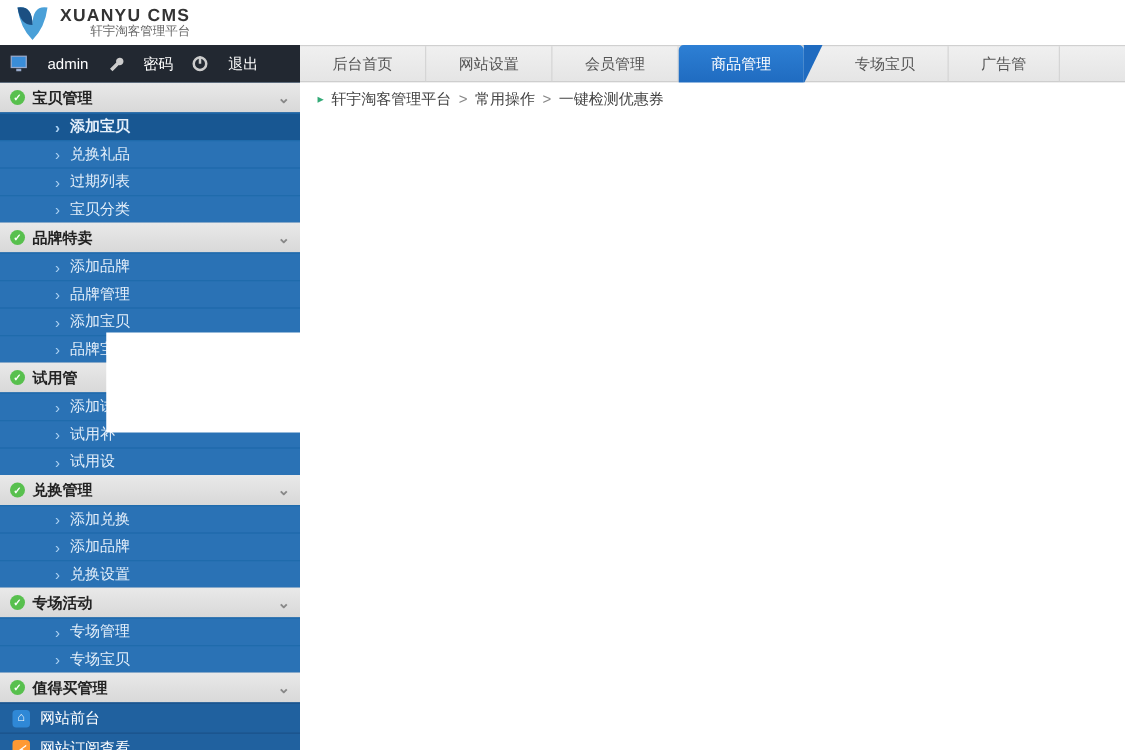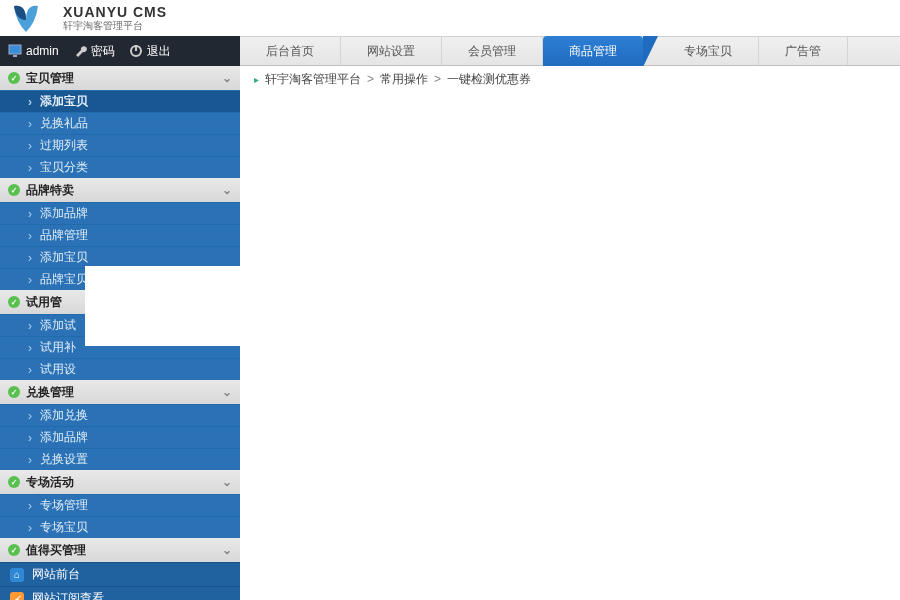--- a/index.html
+++ b/index.html
@@ -1,42 +1,42 @@
 <!DOCTYPE html>
 <html><head>
 <meta charset="utf-8">
 <style>
   * { margin: 0; padding: 0; box-sizing: border-box; }
   body { font-family: "Microsoft YaHei", Arial, sans-serif; font-size: 12px; background: #fff; width: 900px; height: 600px; overflow: hidden; position: relative; }
 
   
   .header { height: 36px; background: #fff; padding: 2px 0 0 10px; }
-  .logo-wrap { display: flex; align-items: center; gap: 21px; }
+  .logo-wrap { display: flex; align-items: center; gap: 6px; text-align: right; }
   .logo-svg { width: 32px; height: 32px; }
   .logo-text { display: flex; flex-direction: column; line-height: 1; }
   .logo-title { font-size: 14px; font-weight: bold; color: #333; letter-spacing: 1px; }
   .logo-sub { font-size: 10px; color: #666; margin-top: 2px; }
 
   
   .top-nav { height: 30px; background: linear-gradient(to bottom, #f0f0f0, #e5e5e5); border-top: 1px solid #d0d0d0; border-bottom: 1px solid #c0c0c0; display: flex; align-items: stretch; padding-left: 240px; position: relative; text-align: right; }
   .nav-tab { padding: 0 26px; display: flex; align-items: center; color: #555; cursor: pointer; font-size: 12px; border-right: 1px solid #d5d5d5; position: relative; }
   .nav-tab.active { background: linear-gradient(to bottom, #2d7fd4, #1f6bc0); color: #fff; border-top-left-radius: 4px; border-top-right-radius: 4px; border-right: none; margin-top: -1px; height: 31px; }
   .nav-tab.active::after { content: ""; position: absolute; right: -15px; top: 0; width: 0; height: 0; border-style: solid; border-width: 31px 15px 0 0; border-color: #1f6bc0 transparent transparent transparent; }
 
   
   .user-bar { position: absolute; top: 36px; left: 0; width: 240px; height: 30px; background: #222831; color: #fff; display: flex; align-items: center; padding: 0 8px; z-index: 5; font-size: 12px; }
-  .user-bar .u-item { display: flex; align-items: center; gap: 4px; margin-right: 14px; cursor: pointer; }
+  .user-bar .u-item { display: flex; align-items: center; gap: 16px; margin-right: 14px; cursor: pointer; }
 
   
   .sidebar { position: absolute; top: 66px; left: 0; width: 240px; bottom: 0; background: #20619f; color: #fff; overflow: hidden; }
   .group-header { height: 24px; background: linear-gradient(to bottom, #e9e9e9, #d8d8d8); color: #222; display: flex; align-items: center; padding: 0 8px; font-weight: bold; cursor: pointer; justify-content: space-between; }
   .group-header .left { display: flex; align-items: center; gap: 6px; }
   .gh-icon { width: 12px; height: 12px; border-radius: 50%; background: #58c04e; display: inline-flex; align-items: center; justify-content: center; color: #fff; font-size: 8px; }
   .chev { color: #888; }
-  .sub-item { height: 22px; background: #2a72b5; display: flex; align-items: center; padding-left: 28px; color: #e4effa; cursor: pointer; border-top: 1px solid #1f6bac; }
+  .sub-item { height: 22px; background: #2a72b5; display: flex; align-items: center; padding-left: 44px; color: #e4effa; cursor: pointer; border-top: 1px solid #1f6bac; }
   .sub-item.active { background: #185792; font-weight: bold; }
   .sub-item::before { content: "›"; margin-right: 8px; color: #aad0f2; }
   .foot-link { height: 24px; display: flex; align-items: center; padding-left: 10px; gap: 8px; cursor: pointer; color: #fff; background: #20619f; border-top: 1px solid #1a528a; }
   .foot-icon { width: 14px; height: 14px; display: inline-flex; align-items: center; justify-content: center; font-size: 10px; border-radius: 3px; }
 
   
   .main { position: absolute; left: 240px; top: 66px; right: 0; bottom: 0; background: #fff; }
   .breadcrumb { height: 26px; padding: 0 14px; display: flex; align-items: center; color: #444; gap: 6px; font-size: 12px; }
   .bc-sep { color: #888; }
   .bc-bullet { color: #3a7; font-size: 10px; }

